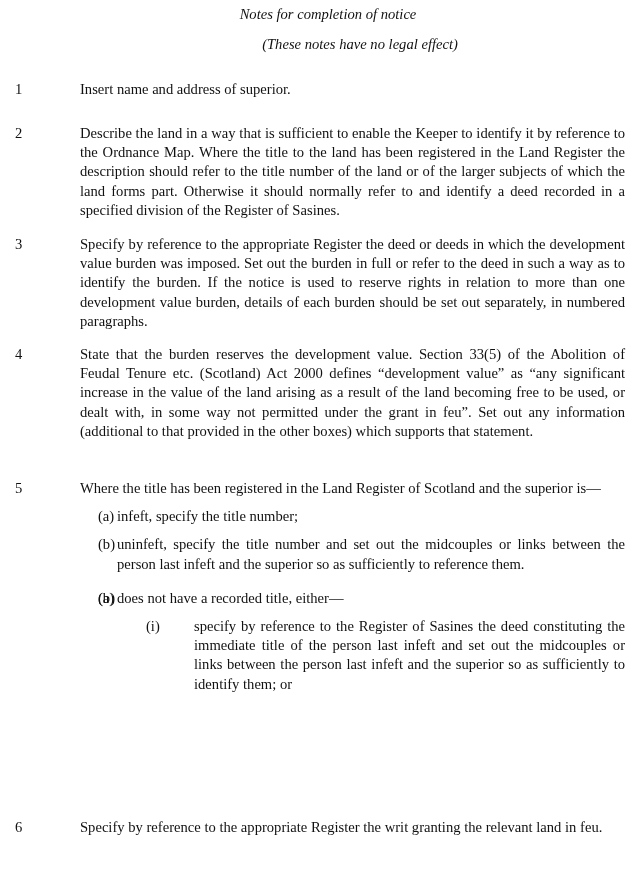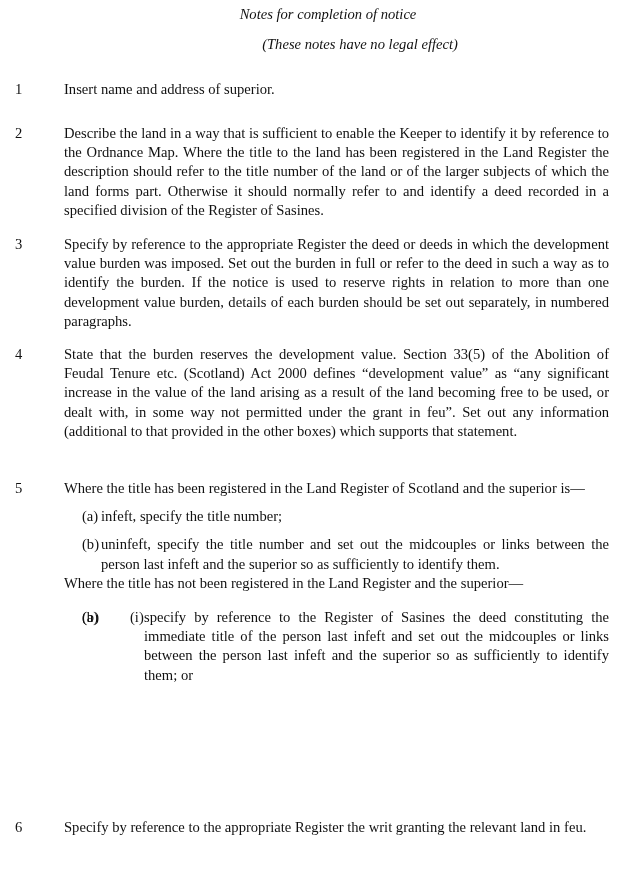--- a/index.html
+++ b/index.html
@@ -9,28 +9,28 @@
     color: #111111; font-size: 14.6px; line-height: 19.2px;
   }
   .title {
     position: absolute; left: 8px; width: 640px; text-align: center;
     font-style: italic; font-size: 14.6px;
   }
   .t1 { top: 5px; }
   .t2 { top: 35px; margin-left: 32px; }
   .item { position: absolute; left: 0; width: 640px; }
   .num { position: absolute; left: 15px; top: 0; }
-  .body { position: absolute; left: 64px; width: 545px; text-align: justify; }
+  .body { position: absolute; left: 80px; width: 545px; text-align: justify; }
   .body p { margin: 0; }
   .sub { position: relative; margin-top: 9px; }
   .sub .lbl { position: absolute; left: 18px; top: 0; }
   .sub .txt { margin-left: 37px; text-align: justify; }
   .subsub { position: relative; margin-top: 9px; }
   .subsub .lbl { position: absolute; left: 66px; top: 0; }
-  .subsub .txt { margin-left: 80px; text-align: justify; font-family: Liberation Serif, serif; }
+  .subsub .txt { margin-left: 114px; text-align: justify; font-family: Liberation Serif, serif; }
   .para-gap { margin-top: 9px; }
 </style>
 </head>
 <body>
 
 <div class="title t1">Notes for completion of notice</div>
 <div class="title t2">(These notes have no legal effect)</div>
 
 <div class="item" style="top:80px;">
   <span class="num">1</span>
@@ -63,28 +63,28 @@
 <div class="item" style="top:479px;">
   <span class="num">5</span>
   <div class="body">
     <p>Where the title has been registered in the Land Register of Scotland and the superior is—</p>
     <div class="sub">
       <span class="lbl">(a)</span>
       <p class="txt">infeft, specify the title number;</p>
     </div>
     <div class="sub">
       <span class="lbl">(b)</span>
-      <p class="txt">uninfeft, specify the title number and set out the midcouples or links between the person last infeft and the superior so as sufficiently to identify them.</p>
+      <p class="txt">uninfeft, specify the title number and set out the midcouples or links between the person last infeft and the superior so as sufficiently to reference them.</p>
     </div>
-    <p class="para-gap">Where the title has not been registered in the Land Register and the superior—</p>
     <div class="sub" style="margin-top:15px;">
       <span class="lbl">(a)</span>
     </div>
     <div class="sub">
       <span class="lbl">(b)</span>
+      <p class="txt">does not have a recorded title, either—</p>
     </div>
     <div class="subsub">
       <span class="lbl">(i)</span>
       <p class="txt">specify by reference to the Register of Sasines the deed constituting the immediate title of the person last infeft and set out the midcouples or links between the person last infeft and the superior so as sufficiently to identify them; or</p>
     </div>
   </div>
 </div>
 
 <div class="item" style="top:818px;">
   <span class="num">6</span>

